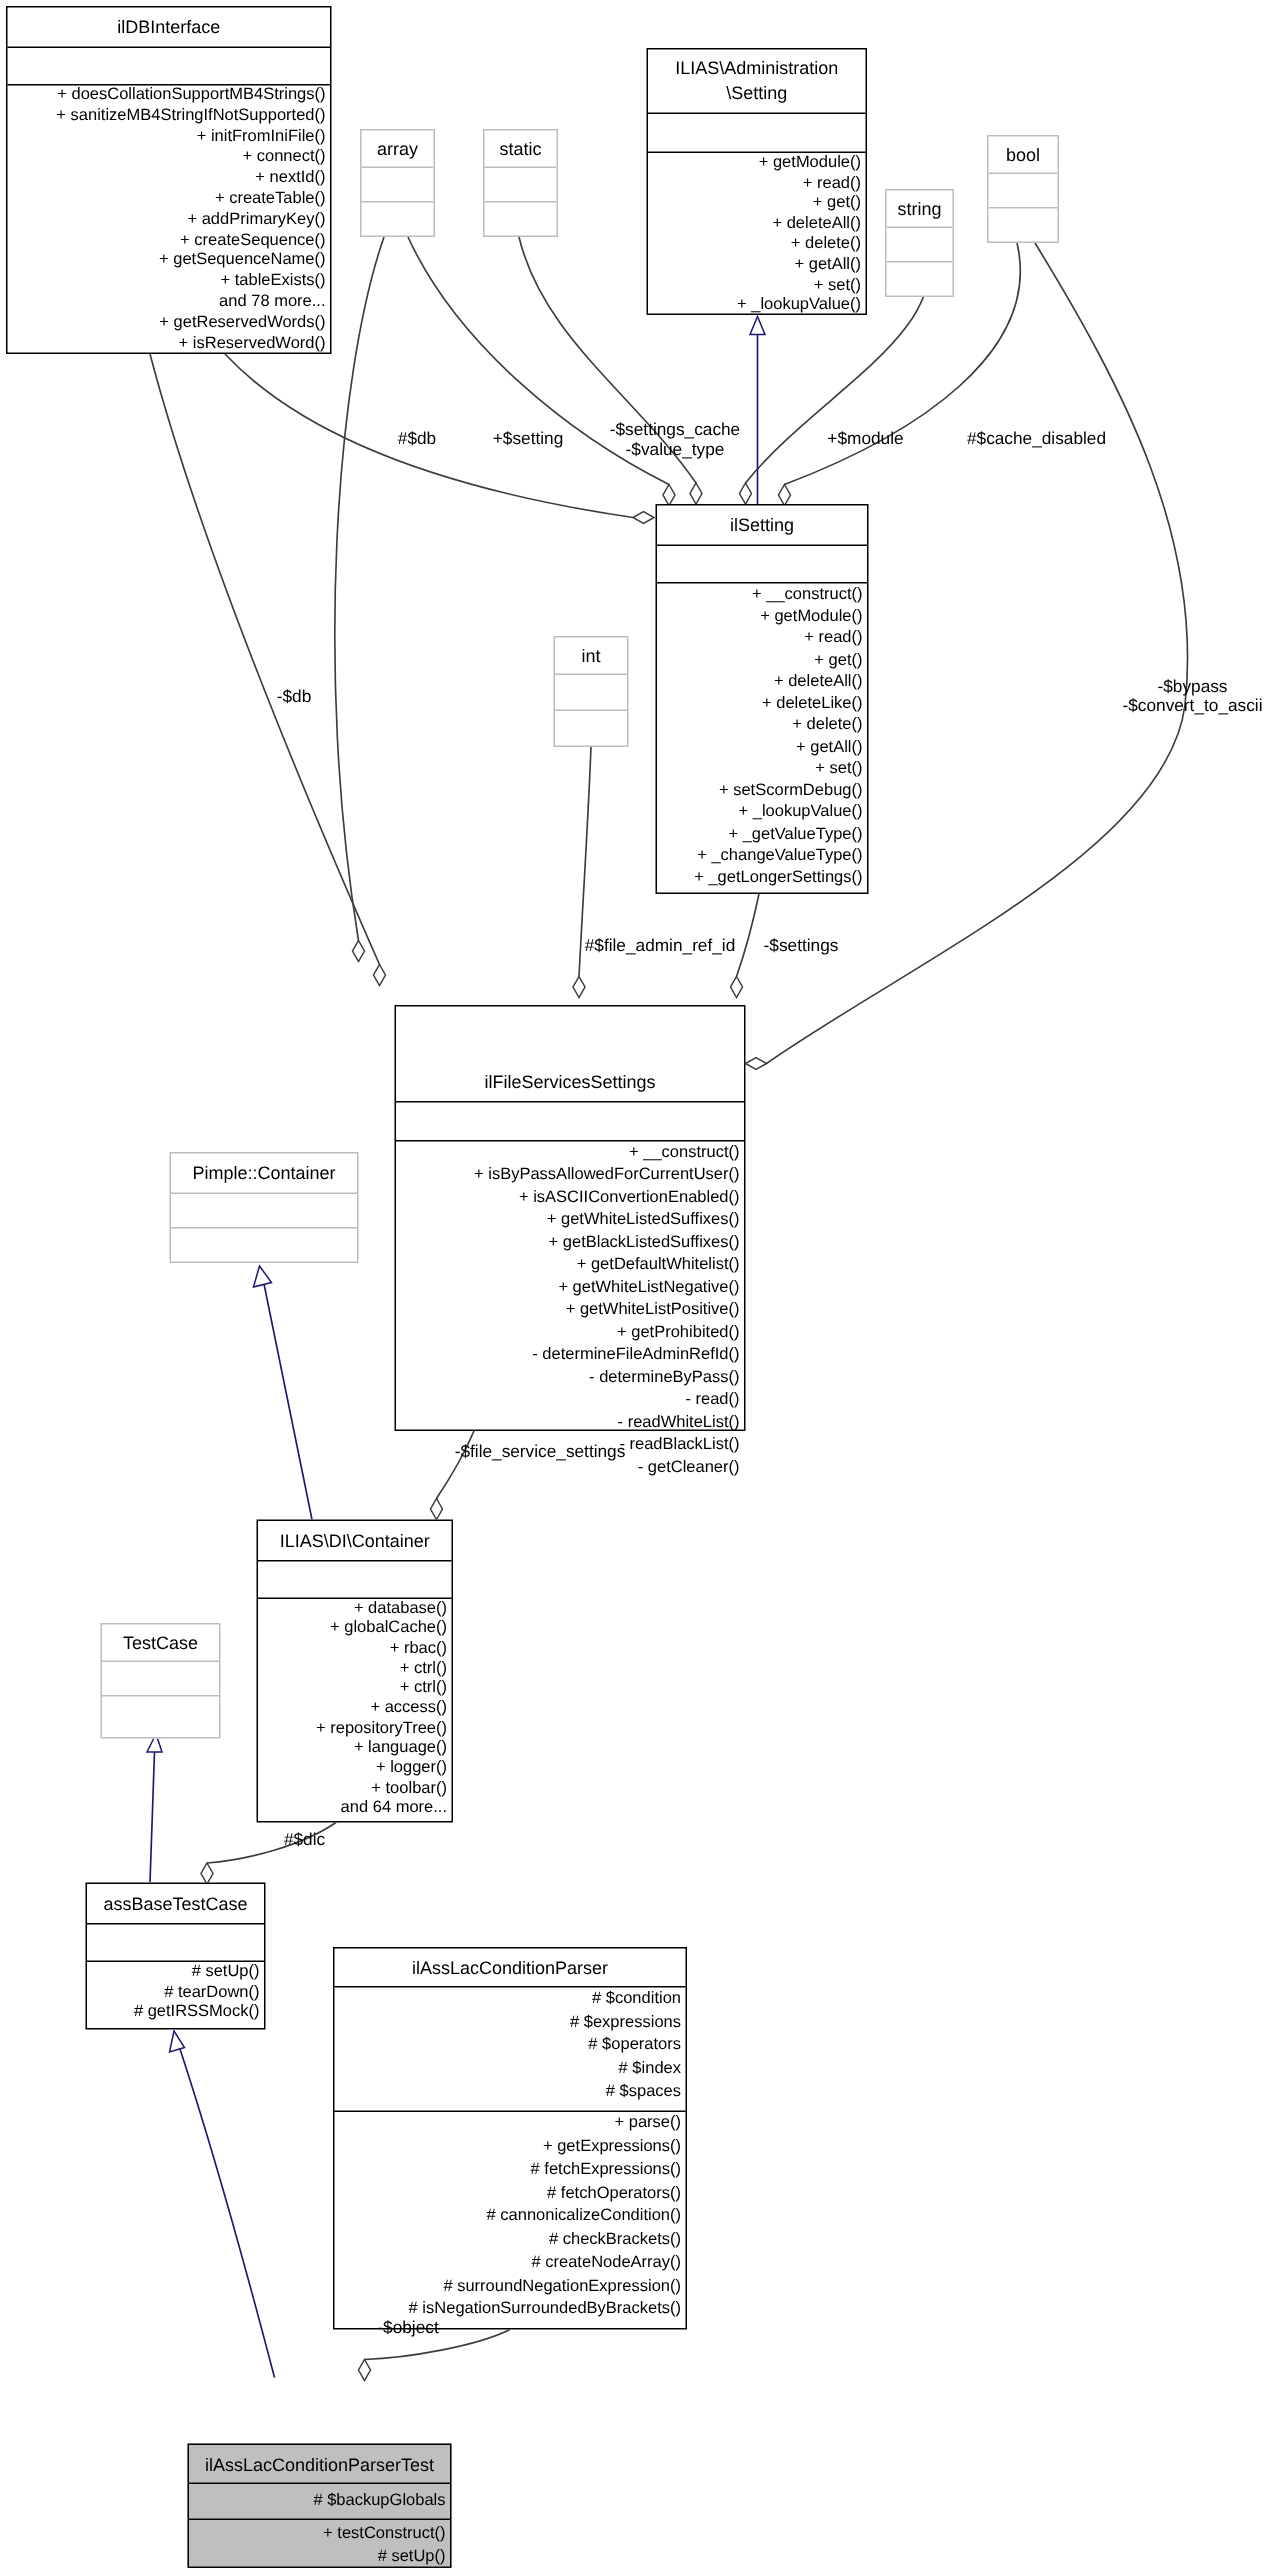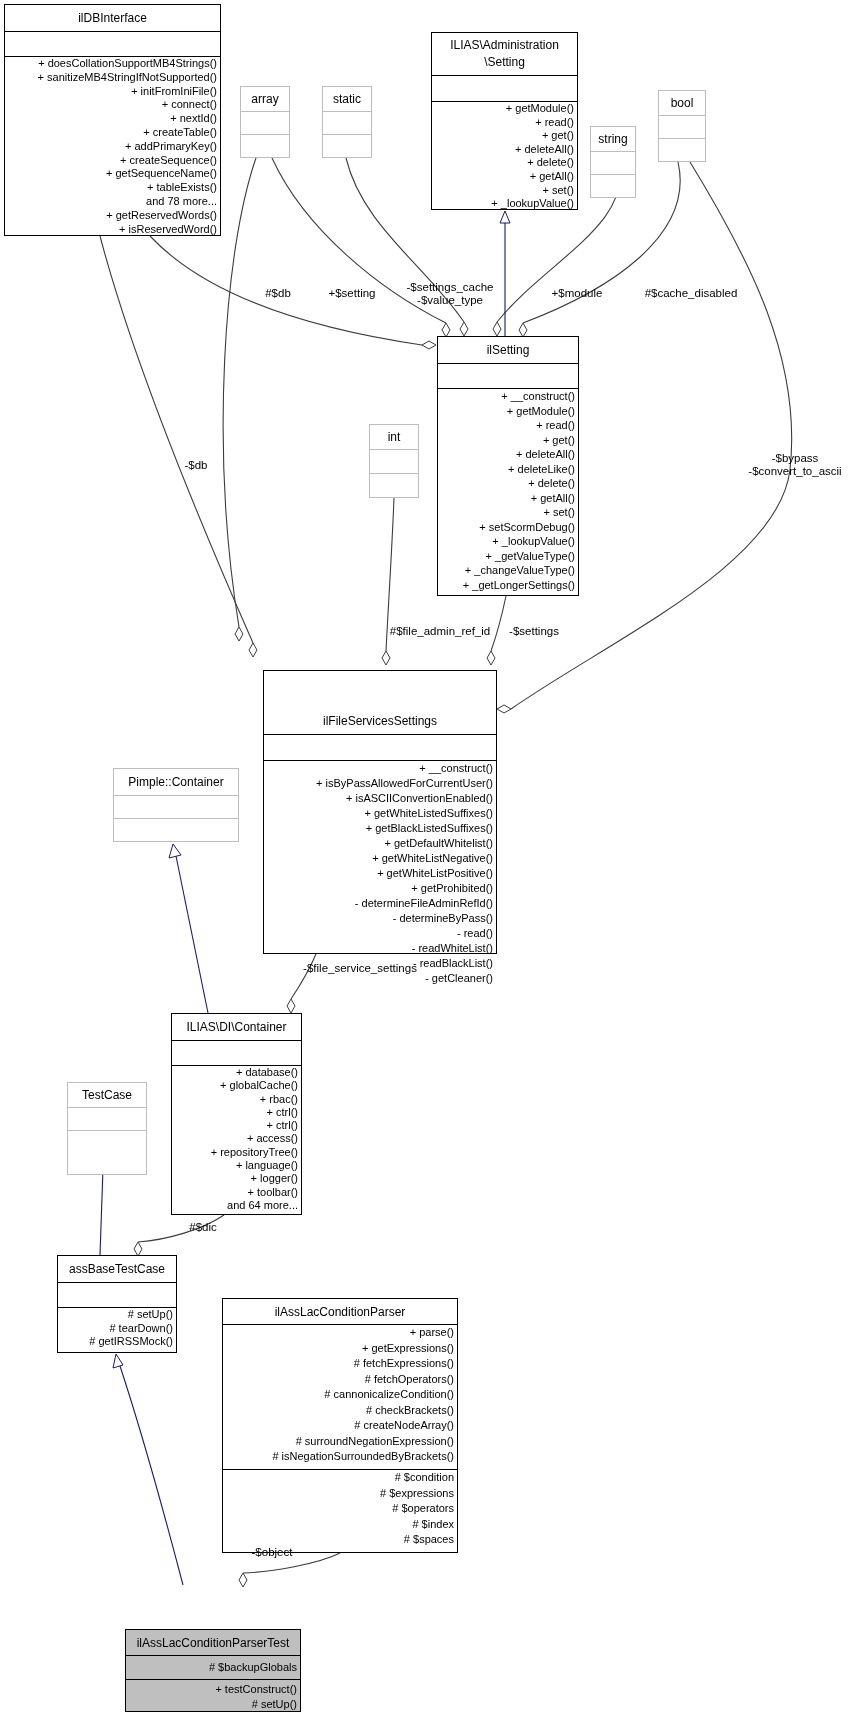--- a/index.html
+++ b/index.html
@@ -196,55 +196,55 @@
         <div class="line">+ ctrl()</div>
         <div class="line">+ access()</div>
         <div class="line">+ repositoryTree()</div>
         <div class="line">+ language()</div>
         <div class="line">+ logger()</div>
         <div class="line">+ toolbar()</div>
         <div class="line">and 64 more...</div>
       </div>
   </div>
 
-  <div class="box gray" style="left:67px;top:1082px;width:80px;height:93px;">
+  <div class="box gray" style="left:67px;top:1082px;width:80px;height:77px;">
     <div class="sec title" style="height:24px;">TestCase</div>
     <div class="sec" style="height:23px;"></div>
     <div class="sec" style="height:23px;"></div>
   </div>
 
   <div class="box" style="left:57px;top:1255px;width:120px;height:98px;">
     <div class="sec title" style="height:26px;">assBaseTestCase</div>
     <div class="sec" style="height:25px;"></div>
     <div class="sec members" style="height:45px;--lh:13.5px;">
         <div class="line"># setUp()</div>
         <div class="line"># tearDown()</div>
         <div class="line"># getIRSSMock()</div>
       </div>
   </div>
 
   <div class="box" style="left:222px;top:1298px;width:236px;height:255px;">
     <div class="sec title" style="height:25px;">ilAssLacConditionParser</div>
+    <div class="sec members" style="height:83px;--lh:15.5px;">
+        <div class="line"># $condition</div>
+        <div class="line"># $expressions</div>
+        <div class="line"># $operators</div>
+        <div class="line"># $index</div>
+        <div class="line"># $spaces</div>
+      </div>
     <div class="sec members" style="height:145px;--lh:15.5px;">
         <div class="line">+ parse()</div>
         <div class="line">+ getExpressions()</div>
         <div class="line"># fetchExpressions()</div>
         <div class="line"># fetchOperators()</div>
         <div class="line"># cannonicalizeCondition()</div>
         <div class="line"># checkBrackets()</div>
         <div class="line"># createNodeArray()</div>
         <div class="line"># surroundNegationExpression()</div>
         <div class="line"># isNegationSurroundedByBrackets()</div>
-      </div>
-    <div class="sec members" style="height:83px;--lh:15.5px;">
-        <div class="line"># $condition</div>
-        <div class="line"># $expressions</div>
-        <div class="line"># $operators</div>
-        <div class="line"># $index</div>
-        <div class="line"># $spaces</div>
       </div>
   </div>
 
   <div class="box hl" style="left:125px;top:1585px;width:176px;height:83px;margin-top:44px;">
     <div class="sec title" style="height:25px;">ilAssLacConditionParserTest</div>
     <div class="sec members" style="height:24px;padding-top:3px;--lh:16px;">
         <div class="line"># $backupGlobals</div>
       </div>
     <div class="sec members" style="height:32px;padding-top:2px;--lh:15px;">
         <div class="line">+ testConstruct()</div>

